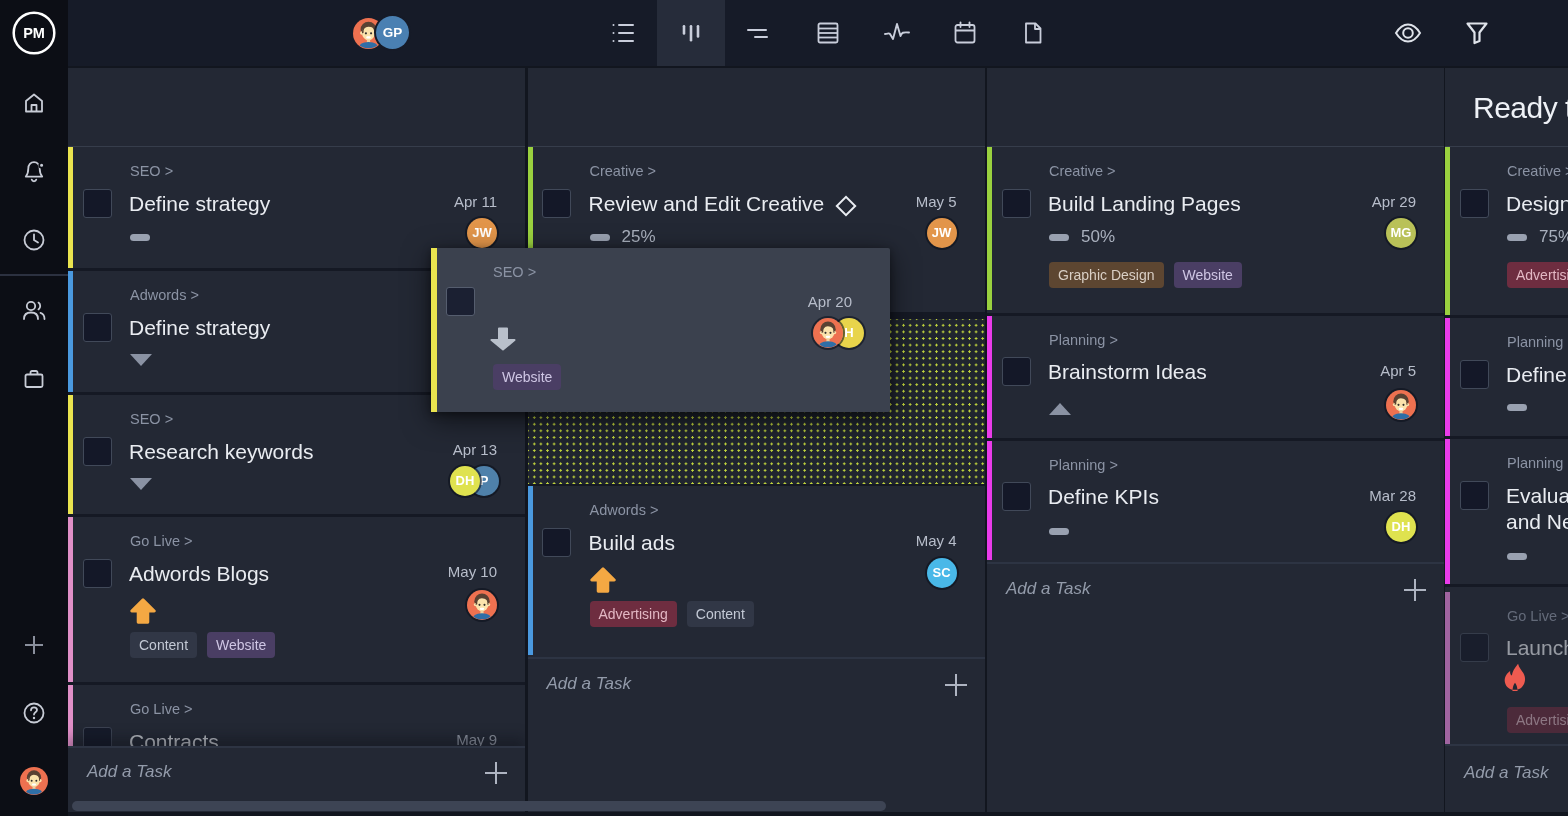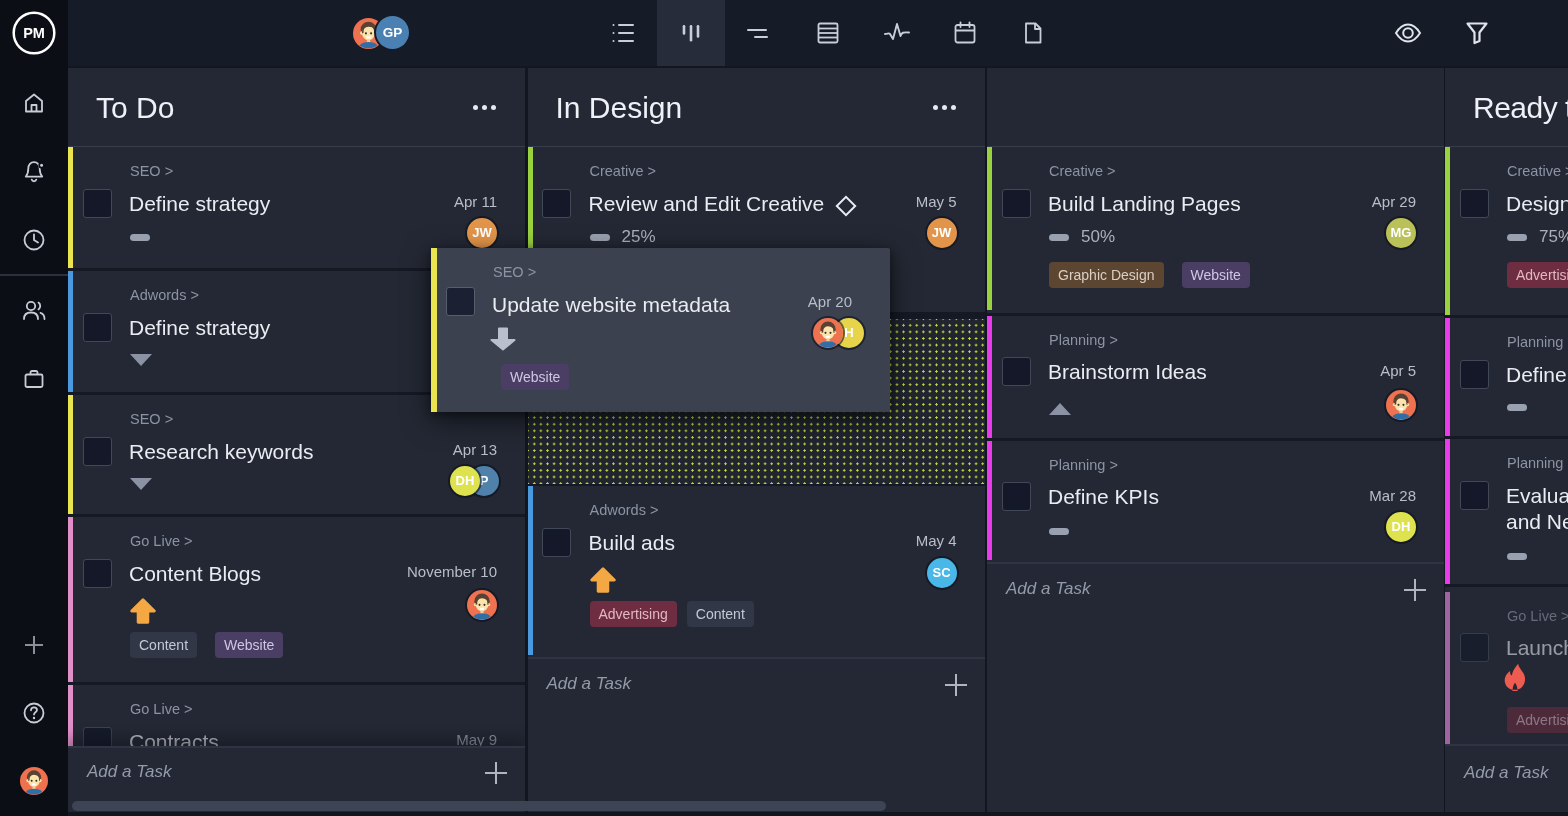--- a/index.html
+++ b/index.html
@@ -31,21 +31,21 @@
 .date{position:absolute;right:28px;top:46px;font-size:15px;color:#b7bdca;}
 .av{position:absolute;width:30px;height:30px;border-radius:50%;color:#fff;font-size:13px;font-weight:600;text-align:center;line-height:30px;box-shadow:0 0 0 2px rgba(12,16,28,.6);}
 .dash{position:absolute;left:62px;top:87px;width:20px;height:7px;border-radius:3.5px;background:#99a1b0;}
 .pct{position:absolute;left:94px;top:80px;font-size:17px;color:#a9b0bd;}
 .tri{position:absolute;left:62px;top:83px;width:0;height:0;border-left:11px solid transparent;border-right:11px solid transparent;}
 .tri.dn{border-top:12px solid #8a92a3;}
 .tri.up{border-bottom:12px solid #8a92a3;}
 .tags{position:absolute;left:62px;top:115px;height:26px;white-space:nowrap;}
 .tag{display:inline-block;height:26px;line-height:26px;padding:0 9px;border-radius:4px;font-size:14px;margin-right:10px;vertical-align:top;}
 .tag.gray{background:#313746;color:#c3c9d5;}
-.tag.purple{background:#4a3e64;color:#cfc6e4;margin-left:8px;}
+.tag.purple{background:#4a3e64;color:#cfc6e4;}
 .tag.brown{background:#5d4631;color:#d9cfc5;}
 .tag.red{background:#6e2d40;color:#e3b8c4;}
 .sep{position:absolute;left:0;width:100%;height:3px;background:#151924;}
 .footer{position:absolute;left:0;width:100%;background:#232834;border-top:2px solid #2d3443;}
 .footer .ftxt{position:absolute;left:19px;font-size:17px;color:#939baa;font-style:italic;}
 .footer .plus{position:absolute;right:18px;width:22px;height:22px;}
 .plus:before{content:"";position:absolute;left:0;top:10px;width:22px;height:2px;background:#aeb4c1;}
 .plus:after{content:"";position:absolute;left:10px;top:0;width:2px;height:22px;background:#aeb4c1;}
 
 .bigarrow{position:absolute;left:62px;width:26px;height:28px;}
@@ -193,28 +193,20 @@
     <circle cx="12" cy="12" r="9.5"></circle>
     <path d="M9,9.3 C9,7.5 10.3,6.3 12,6.3 C13.7,6.3 15,7.5 15,9 C15,11.3 12,11.3 12,13.5"></path>
     <circle cx="12" cy="17" r="1.2" fill="#c8ccd6" stroke="none"></circle>
   </svg>
   <svg class="abs sbic" style="top:767px;" width="28" height="28" viewBox="0 0 36 36">
       <use href="#face"></use>
     </svg>
 </div>
 
 <div class="abs col" style="left:68px;">
-  <div class="colhead">
-      <div class="hname">To Do</div>
-      <div class="dots" style="left:405px;">
-        <i></i>
-        <i></i>
-        <i></i>
-      </div>
-    </div>
   <div class="hsep"></div>
   <div class="card" style="top:79px;height:121px;">
     <div class="strip" style="background:#eae44f;"></div>
     <div class="cat">SEO &gt;</div>
       <div class="cbx"></div>
     <div class="ttl">Define strategy</div>
     <div class="date">Apr 11</div>
     <div class="av" style="right:28px;top:71px;background:#e2954a;">JW</div>
     <div class="dash"></div>
   </div>
@@ -235,22 +227,22 @@
     <div class="date">Apr 13</div>
     <div class="av" style="right:26px;top:71px;background:#4f81aa;">P</div>
     <div class="av" style="right:45px;top:71px;background:#dfe24f;">DH</div>
     <div class="tri dn"></div>
   </div>
   <div class="sep" style="top:446px;"></div>
   <div class="card" style="top:449px;height:165px;">
     <div class="strip" style="background:#e08fc7;"></div>
     <div class="cat">Go Live &gt;</div>
       <div class="cbx"></div>
-    <div class="ttl">Content Blogs</div>
-    <div class="date">November 10</div>
+    <div class="ttl">Adwords Blogs</div>
+    <div class="date">May 10</div>
     <div class="av" style="right:28px;top:73px;">
       <svg width="30" height="30" style="position:absolute;left:0;top:0;" viewBox="0 0 36 36">
           <use href="#face"></use>
         </svg>
     </div>
     <svg class="bigarrow" style="top:80px;" width="22" height="22" viewBox="0 0 23 23">
       <path d="M11.5,1.5 L21.5,11.5 L15.8,11.5 L15.8,21.5 L7.2,21.5 L7.2,11.5 L1.5,11.5 Z" fill="#f4a843" stroke="#f4a843" stroke-width="2.5" stroke-linejoin="round"></path>
     </svg>
     <div class="tags"><span class="tag gray">Content</span><span class="tag purple">Website</span></div>
   </div>
@@ -262,28 +254,20 @@
     <div class="ttl" style="opacity:.75;">Contracts</div>
     <div class="date" style="opacity:.7;">May 9</div>
   </div>
   <div class="footer" style="top:678px;height:66px;box-shadow:0 -8px 12px rgba(10,13,20,.38);">
     <div class="ftxt" style="top:14px;">Add a Task</div>
     <div class="plus" style="top:14px;"></div>
   </div>
 </div>
 
 <div class="abs col" style="left:527.5px;">
-  <div class="colhead">
-      <div class="hname">In Design</div>
-      <div class="dots" style="left:405px;">
-        <i></i>
-        <i></i>
-        <i></i>
-      </div>
-    </div>
   <div class="hsep"></div>
   <div class="card" style="top:79px;height:165px;">
     <div class="strip" style="background:#9ad13f;"></div>
     <div class="cat">Creative &gt;</div>
       <div class="cbx"></div>
     <div class="ttl">Review and Edit Creative</div>
     <svg style="position:absolute;left:305px;top:46px;" width="26" height="26" viewBox="0 0 26 26" fill="none" stroke="#e9ecf1" stroke-width="2">
       <rect x="6.5" y="6.5" width="13" height="13" transform="rotate(45 13 13)"></rect>
     </svg>
     <div class="date">May 5</div>
@@ -399,21 +383,20 @@
   <div class="footer" style="top:676px;height:68px;">
     <div class="ftxt" style="top:17px;">Add a Task</div>
 
   </div>
 </div>
 
 <div class="abs" id="float">
   <div class="strip"></div>
   <div class="cat" style="top:16px;">SEO &gt;</div>
   <div class="cbx" style="top:39px;"></div>
-  <div class="ttl" style="top:44px;">Update website metadata</div>
   <div class="date" style="top:45px;right:38px;">Apr 20</div>
   <div class="av" style="right:26px;top:70px;background:#e8d44b;">H</div>
   <div class="av" style="right:47px;top:70px;">
     <svg width="30" height="30" style="position:absolute;left:0;top:0;" viewBox="0 0 36 36">
         <use href="#face"></use>
       </svg>
   </div>
   <svg class="bigarrow" style="top:77px;left:59px;" width="26" height="24" viewBox="0 0 26 24">
     <path d="M9,1.5 L17,1.5 L17,13 L24.5,13 L13,22.5 L1.5,13 L9,13 Z" fill="#b9c0cb" stroke="#b9c0cb" stroke-width="2" stroke-linejoin="round"></path>
   </svg>

